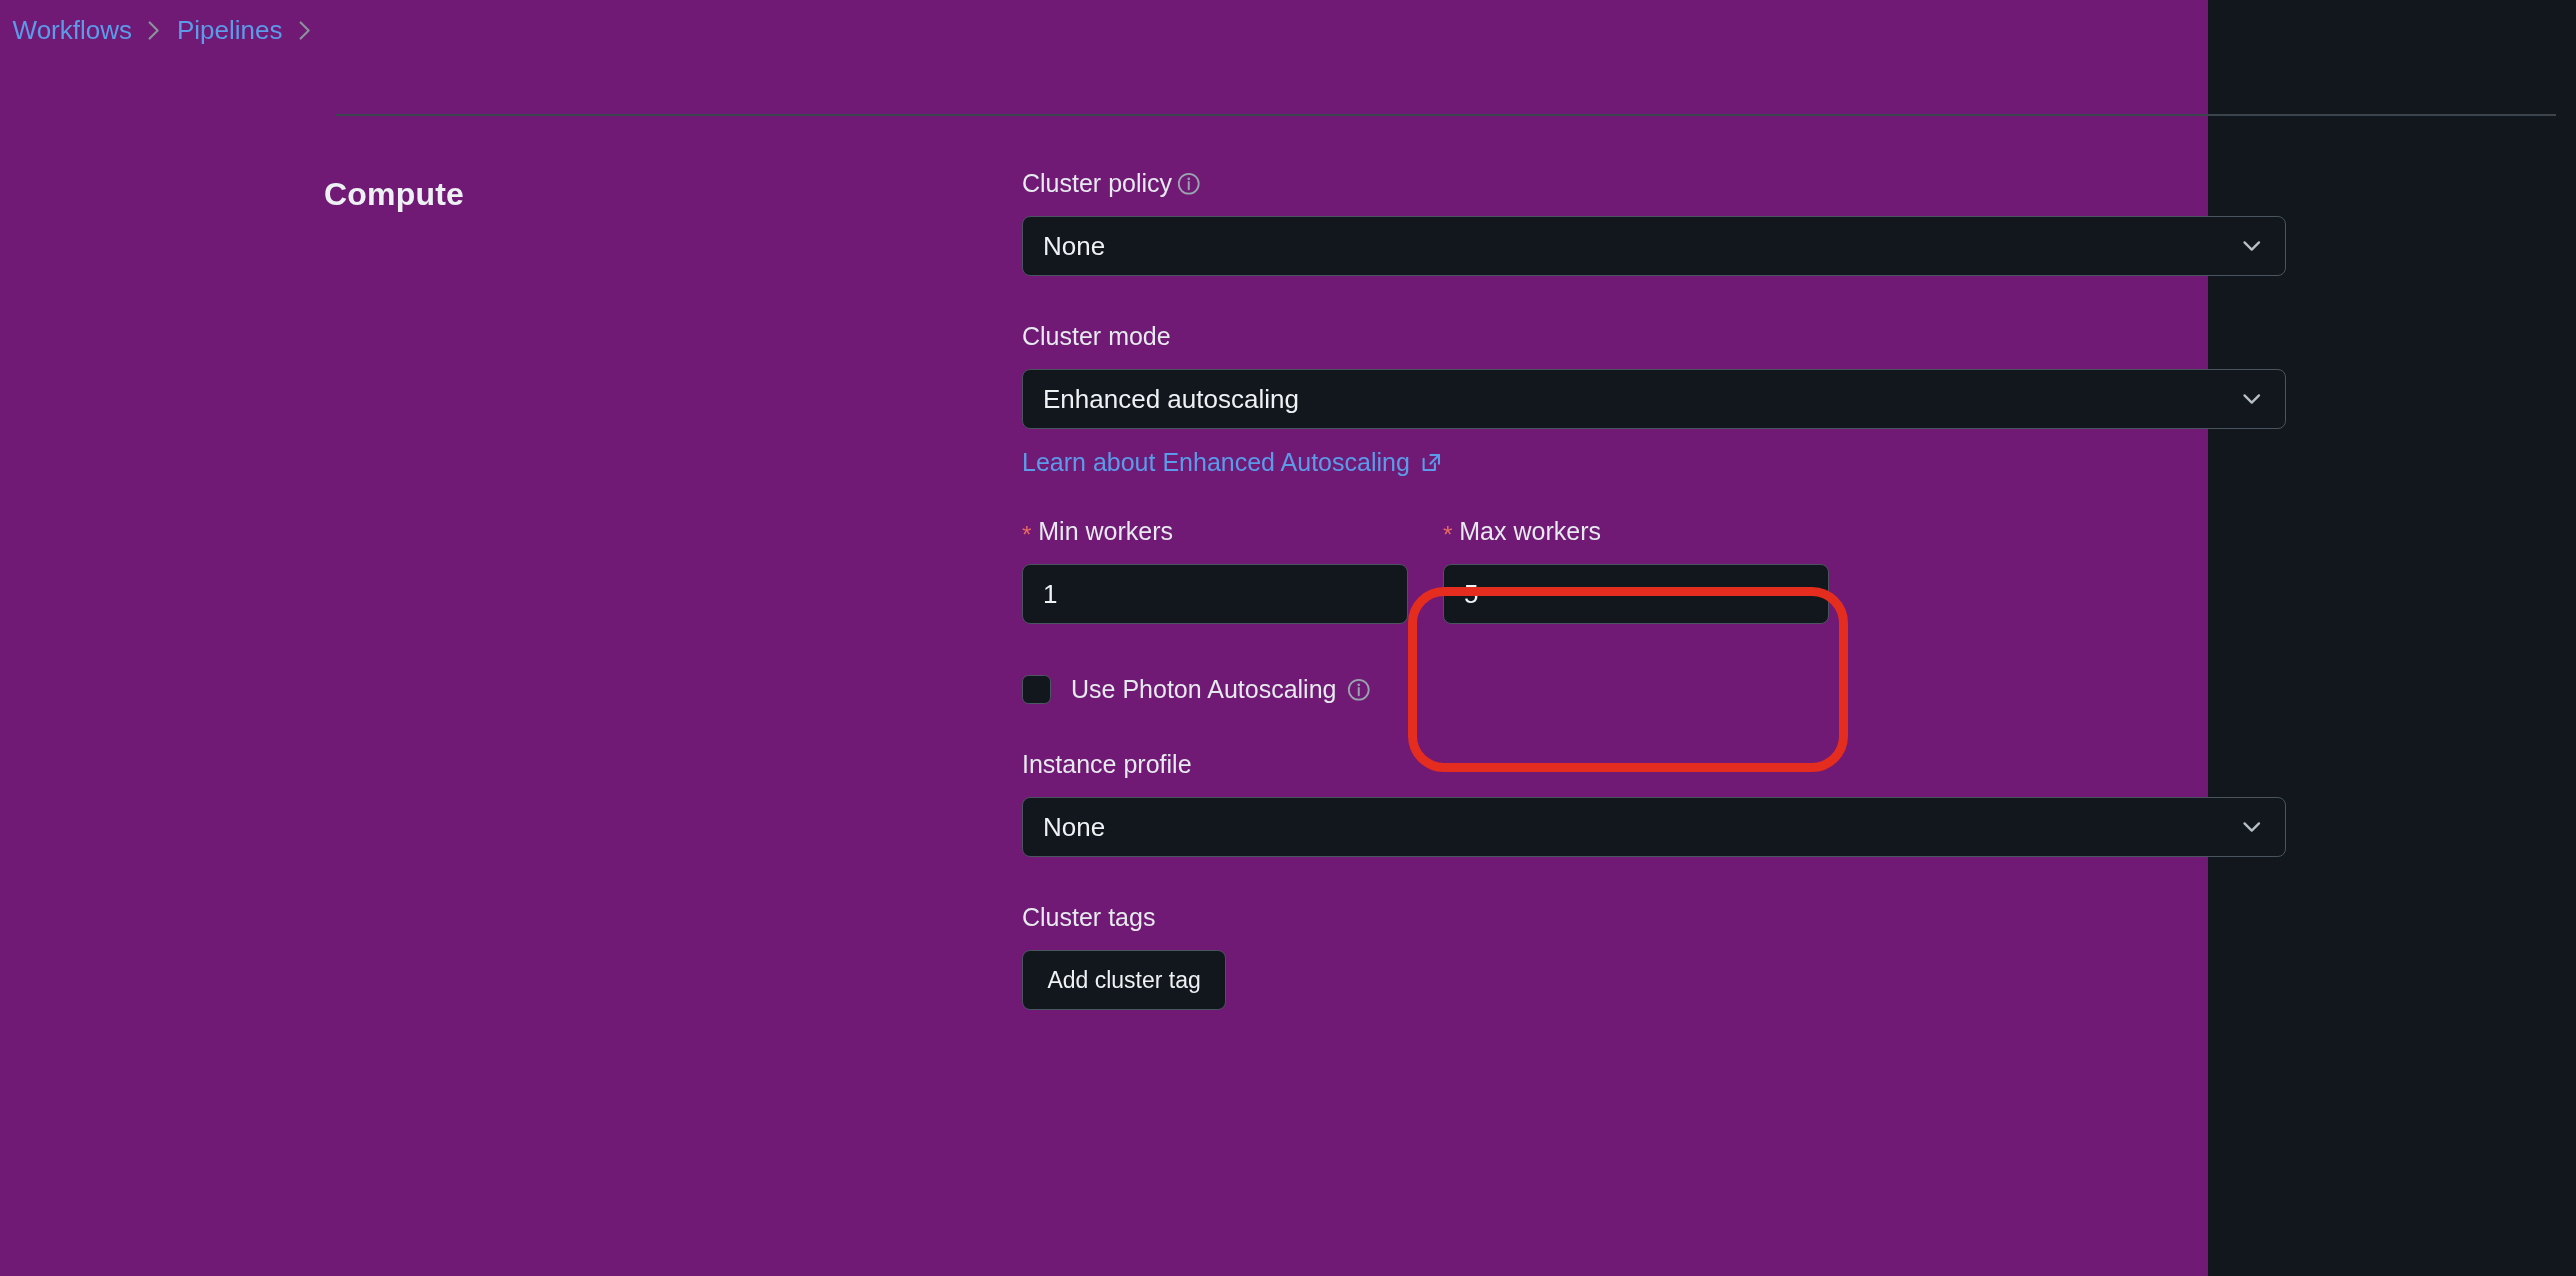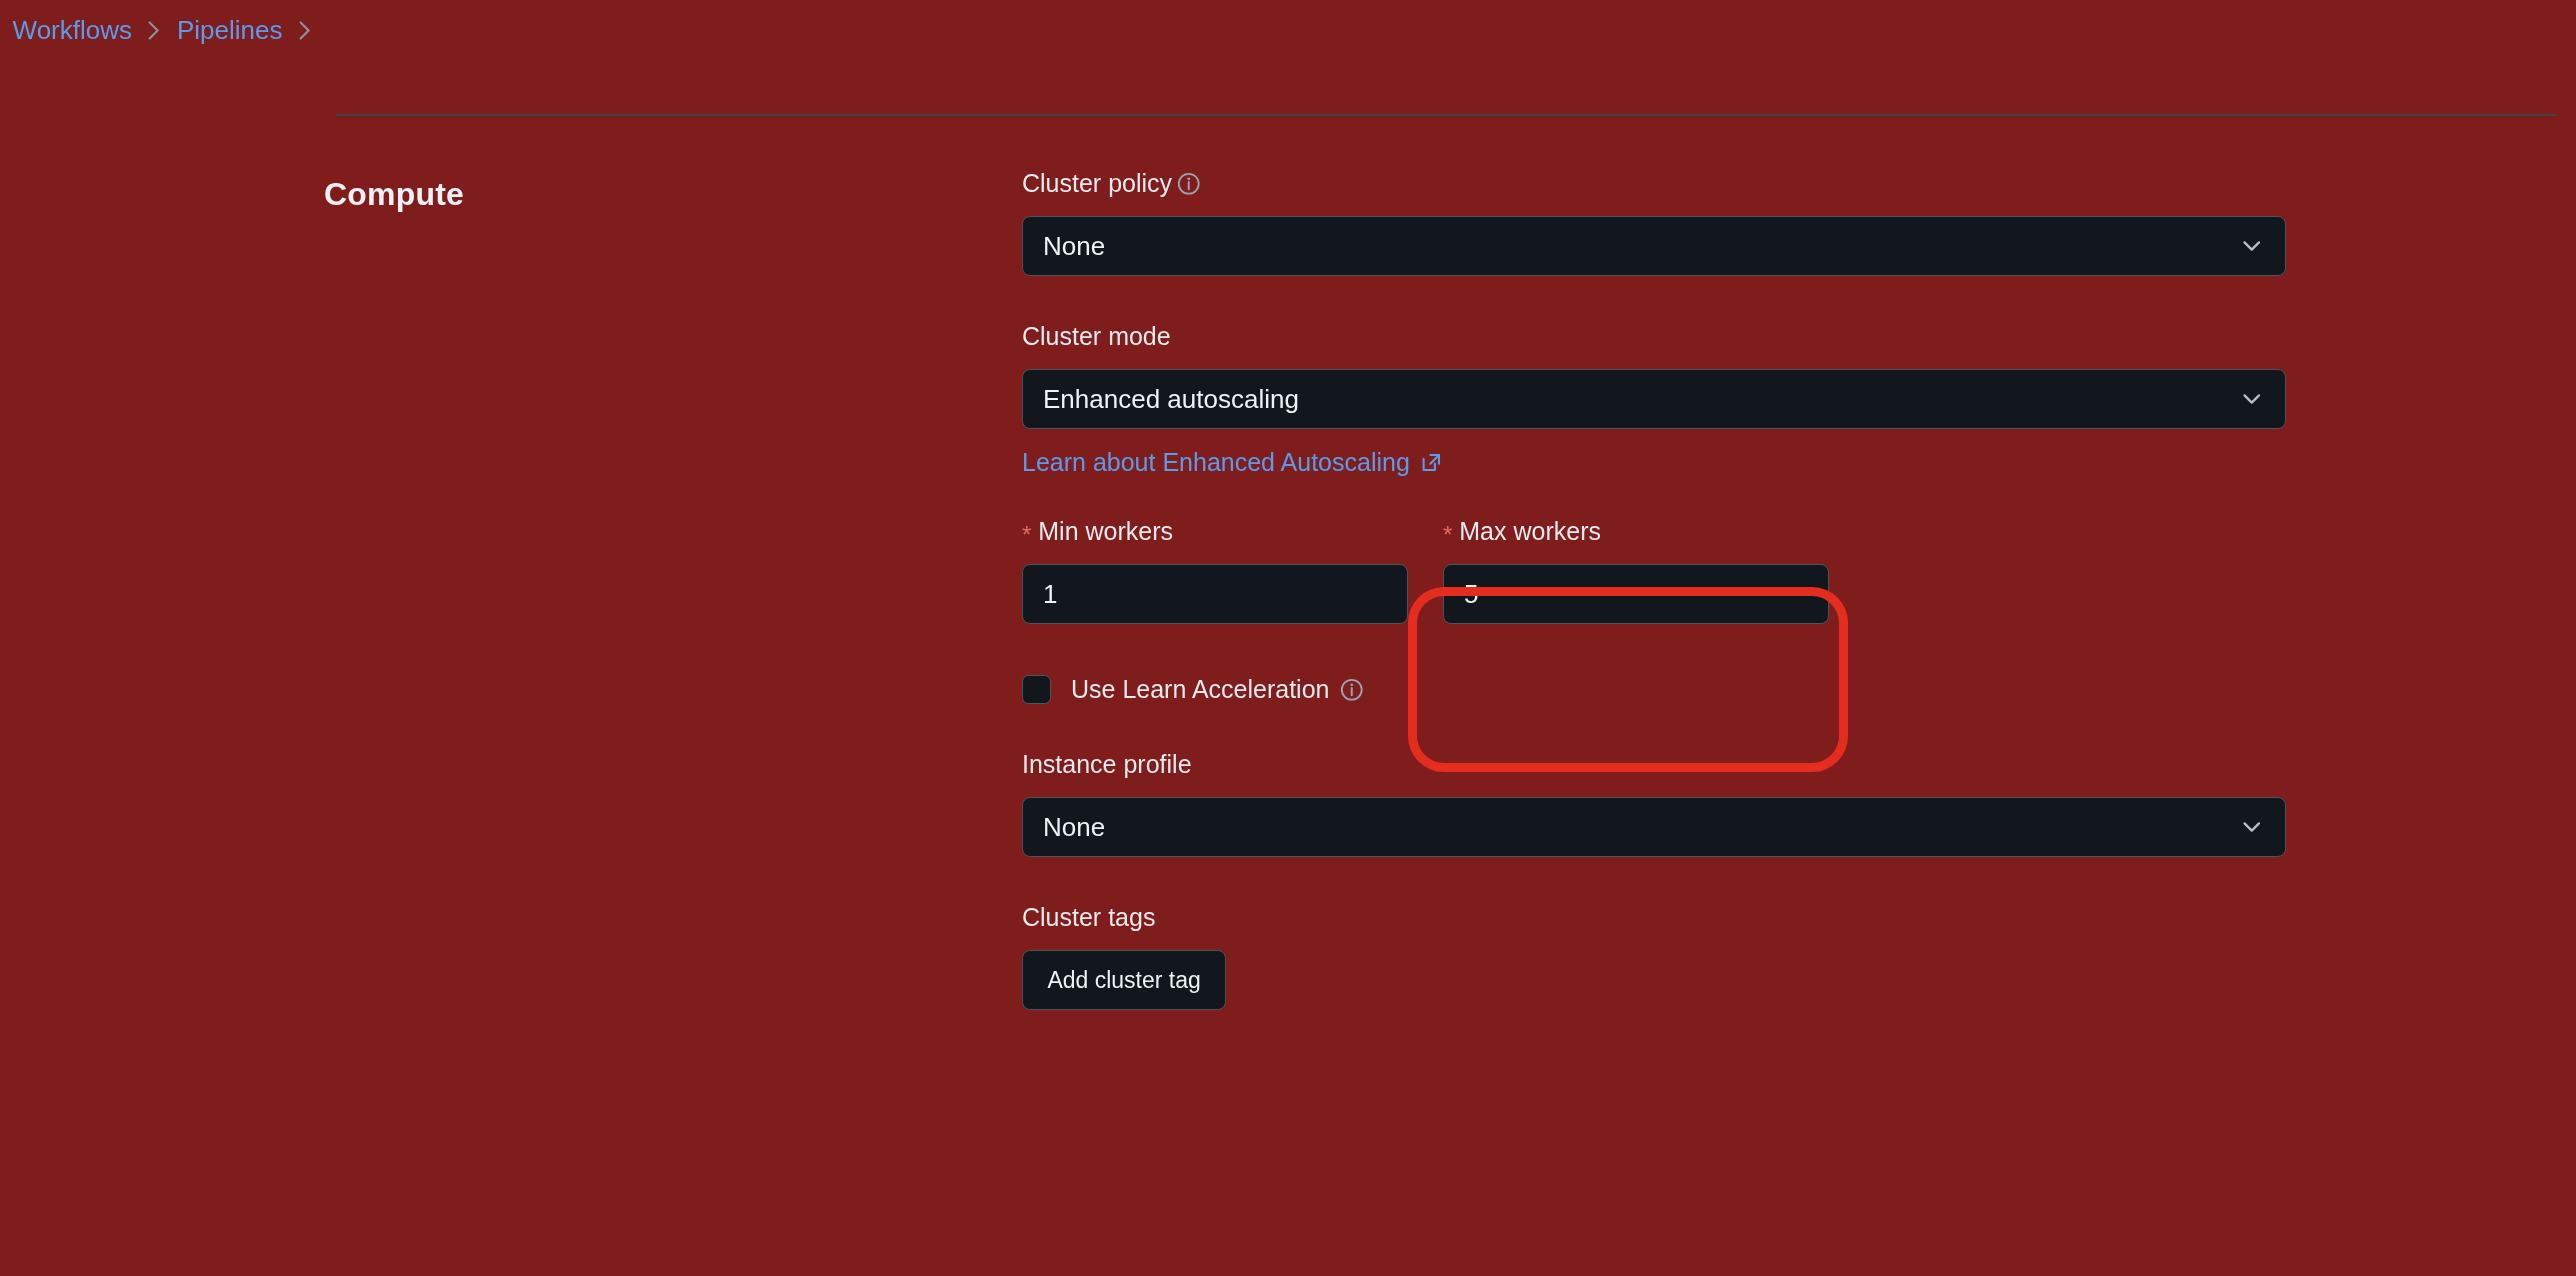--- a/index.html
+++ b/index.html
@@ -11,23 +11,23 @@
   body {
     width: 2576px;
     height: 1276px;
     overflow: hidden;
     font-family: "Liberation Sans", sans-serif;
     color: #e8ecf0;
     -webkit-font-smoothing: antialiased;
   }
   .page {
     position: relative;
-    width: 2576px;
+    width: 2208px;
     height: 1276px;
-    background: #7f1d1d;
+    background: #701a75;
   }
 
   
   .breadcrumb {
     position: absolute;
     left: 0;
     top: 0;
     height: 60px;
     display: flex;
     align-items: center;
@@ -321,21 +321,21 @@
           <span class="req-star">*</span>
           <span>Max workers</span>
         </div>
         <input class="text-input" type="text" value="5" style="">
       </div>
     </div>
 
     <div class="check-row">
       <span class="checkbox"></span>
       <span class="check-label">
-        <span>Use Learn Acceleration</span>
+        <span>Use Photon Autoscaling</span>
         <span class="info-icon">
           <svg width="23.5" height="23.5" viewBox="0 0 26 26" fill="none" aria-hidden="true">
             <circle cx="13" cy="13" r="11" stroke="#9aa4ae" stroke-width="2"></circle>
             <circle cx="13" cy="7.6" r="1.5" fill="#9aa4ae"></circle>
             <path d="M13 11 L13 19" stroke="#9aa4ae" stroke-width="2.2" stroke-linecap="round"></path>
           </svg>
         </span>
       </span>
     </div>
 

